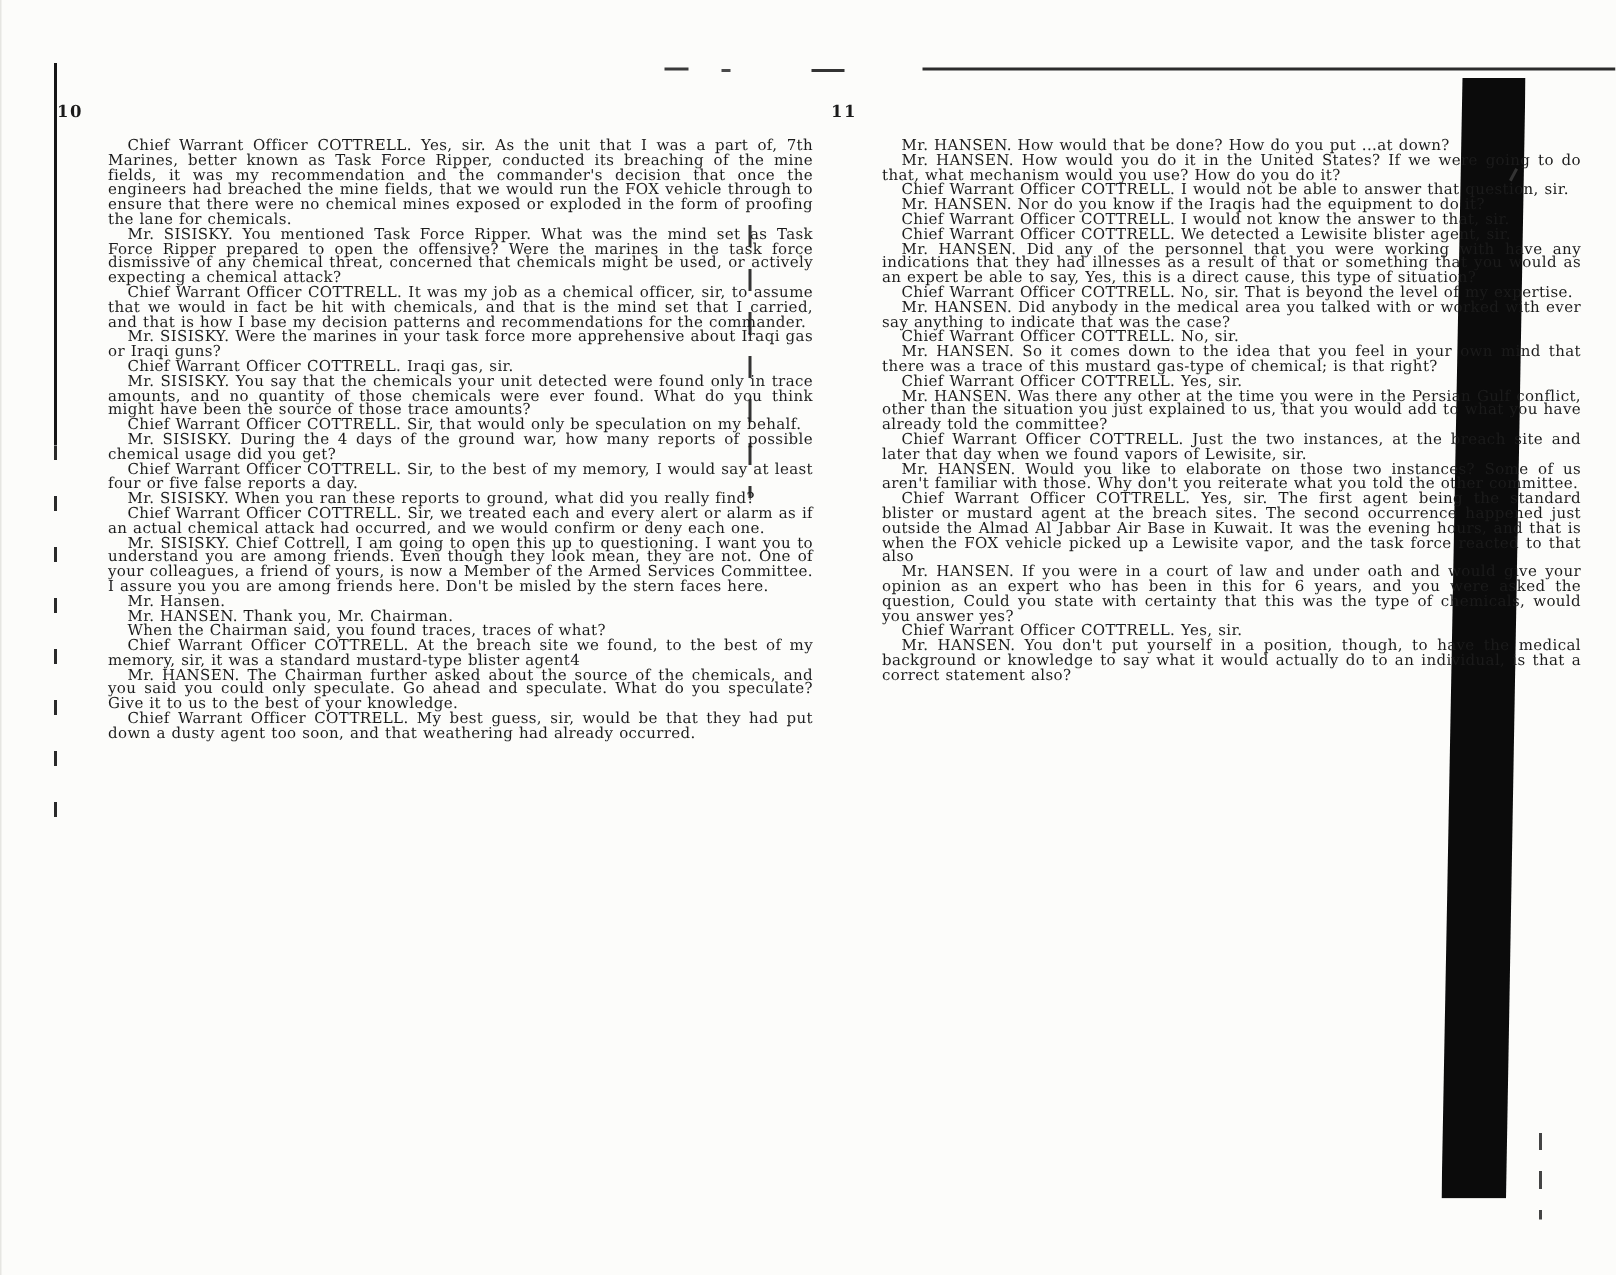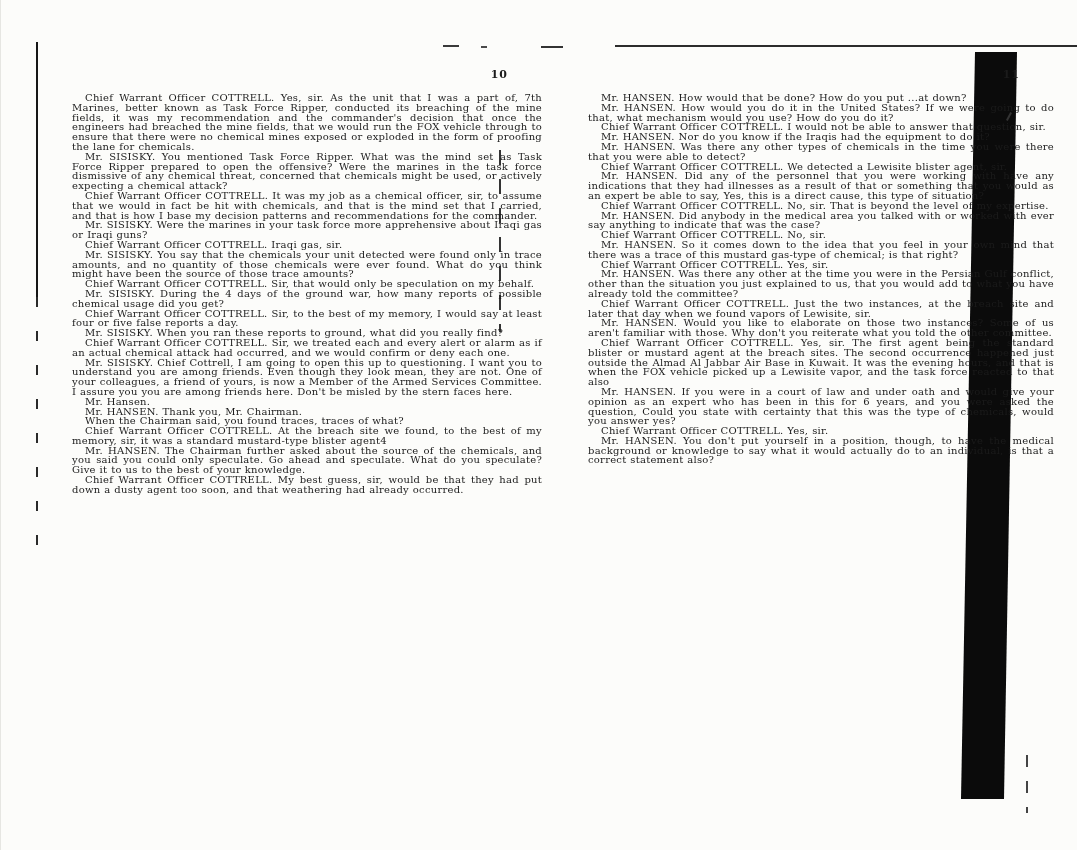--- a/index.html
+++ b/index.html
@@ -6,22 +6,22 @@
   body {
     width:1077px; height:850px; overflow:hidden; position:relative;
     background:#fcfcfa;
     font-family:"DejaVu Serif","Liberation Serif",serif;
     color:#1b1b1b;
   }
   .page { position:absolute; top:68px; }
   #page-left  { left:72px;  width:470px; }
   #page-right { left:588px; width:466px; }
   .pagenum {
-    text-align:right; font-size:11px; letter-spacing:1px;
-    margin:0 0 12px 12px; transform:translateX(-34px);
+    text-align:left; font-size:11px; letter-spacing:1px;
+    margin:0 0 12px 0; transform:translateX(-34px);
     font-weight:bold;
   }
   .col p {
     margin:0; font-size:10px; line-height:9.8px;
     text-align:justify; text-indent:13px;
     letter-spacing:0.25px; word-spacing:0.4px;
   }
   
   .artifact { position:absolute; }
   #left-edge-shade   { left:0; top:0; width:1px; height:850px; background:#e6e6e2; }
@@ -82,21 +82,21 @@
     </div>
 </div>
 
 <div class="page" id="page-right">
   <p class="pagenum">11</p>
   <div class="col">
       <p>Mr. HANSEN. How would that be done? How do you put ...at down?</p>
       <p>Mr. HANSEN. How would you do it in the United States? If we were going to do that, what mechanism would you use? How do you do it?</p>
       <p>Chief Warrant Officer COTTRELL. I would not be able to answer that question, sir.</p>
       <p>Mr. HANSEN. Nor do you know if the Iraqis had the equipment to do it?</p>
-      <p>Mr. HANSEN. Was there any other types of chemicals in the time you were there that you were able to detect?</p>
+      <p>Chief Warrant Officer COTTRELL. I would not know the answer to that, sir.</p>
       <p>Chief Warrant Officer COTTRELL. We detected a Lewisite blister agent, sir.</p>
       <p>Mr. HANSEN. Did any of the personnel that you were working with have any indications that they had illnesses as a result of that or something that you would as an expert be able to say, Yes, this is a direct cause, this type of situation?</p>
       <p>Chief Warrant Officer COTTRELL. No, sir. That is beyond the level of my expertise.</p>
       <p>Mr. HANSEN. Did anybody in the medical area you talked with or worked with ever say anything to indicate that was the case?</p>
       <p>Chief Warrant Officer COTTRELL. No, sir.</p>
       <p>Mr. HANSEN. So it comes down to the idea that you feel in your own mind that there was a trace of this mustard gas-type of chemical; is that right?</p>
       <p>Chief Warrant Officer COTTRELL. Yes, sir.</p>
       <p>Mr. HANSEN. Was there any other at the time you were in the Persian Gulf conflict, other than the situation you just explained to us, that you would add to what you have already told the committee?</p>
       <p>Chief Warrant Officer COTTRELL. Just the two instances, at the breach site and later that day when we found vapors of Lewisite, sir.</p>
       <p>Mr. HANSEN. Would you like to elaborate on those two instances? Some of us aren't familiar with those. Why don't you reiterate what you told the other committee.</p>

